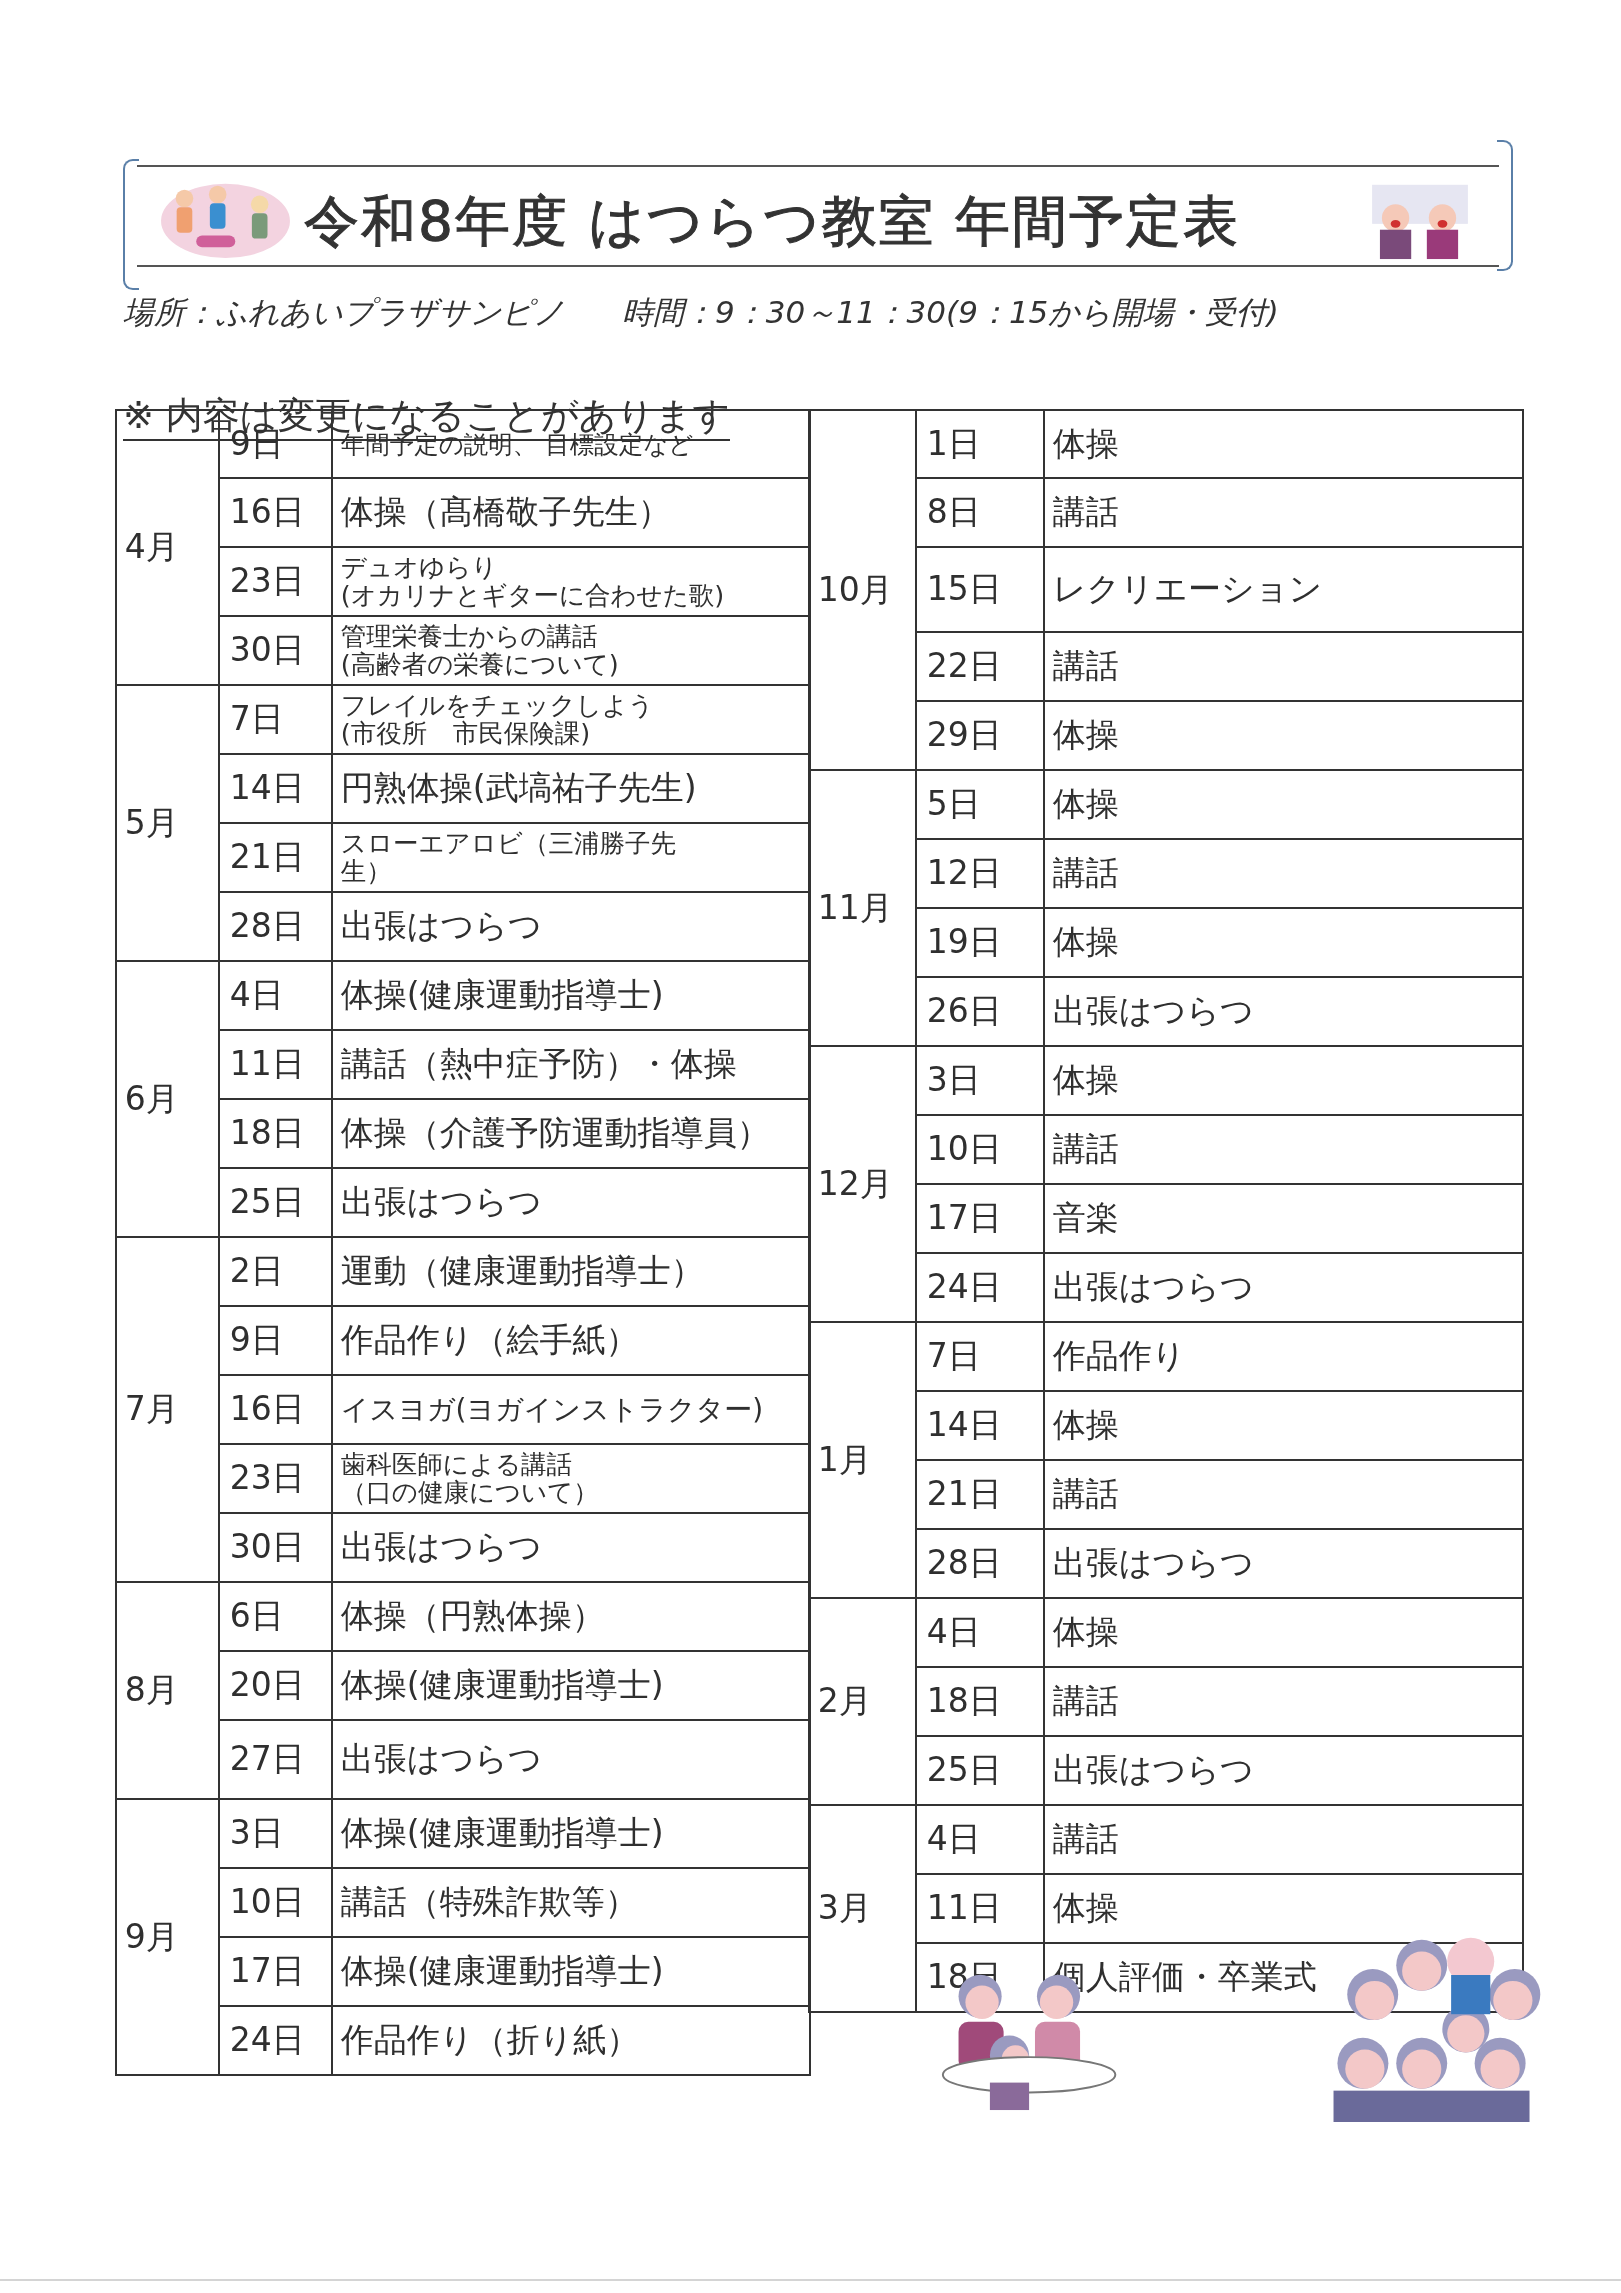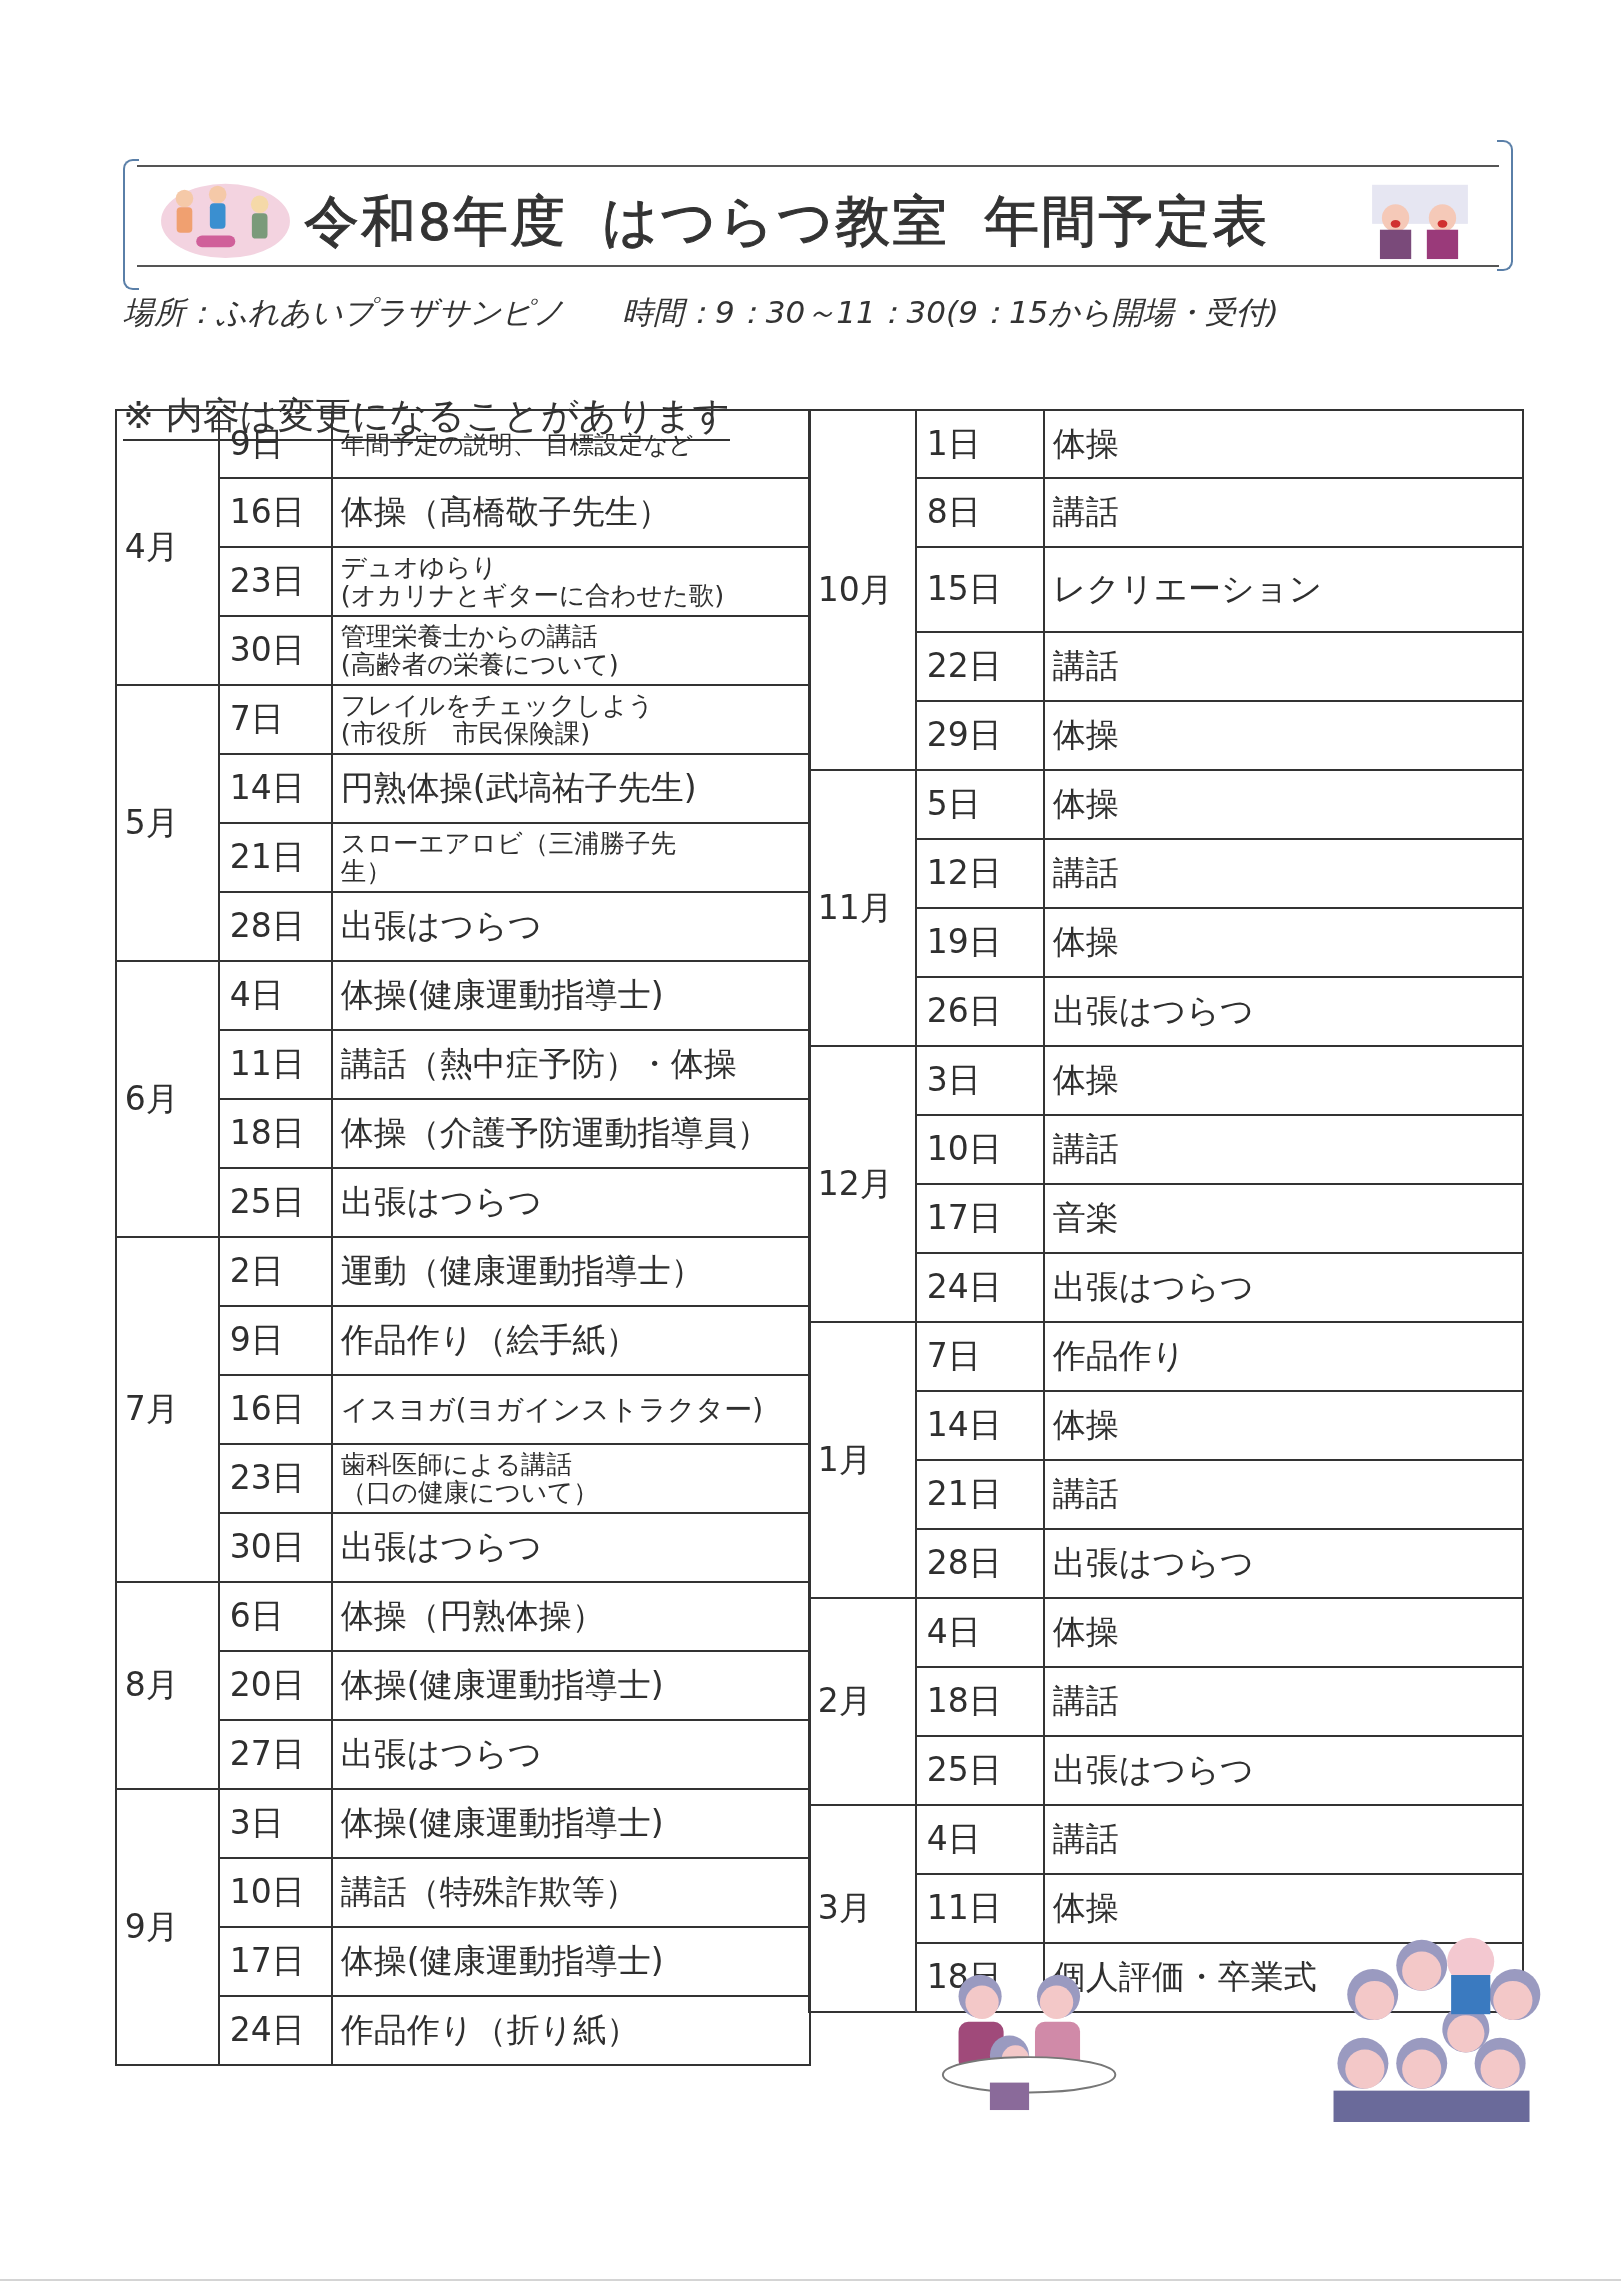--- a/index.html
+++ b/index.html
@@ -14,21 +14,21 @@
     .banner::before {
       content: ""; position: absolute; left: -13.7px; top: -7.8px; width: 13.7px; height: 127px;
       border: 2px solid #5a7fa8; border-right: none; border-radius: 9.8px 0 0 9.8px;
     }
     .banner::after {
       content: ""; position: absolute; right: -13.7px; top: -27.4px; width: 13.7px; height: 127px;
       border: 2px solid #5a7fa8; border-left: none; border-radius: 0 9.8px 9.8px 0;
     }
     .banner-title {
       position: absolute; left: 167px; top: 17.6px; font-size: 55px; font-weight: normal;
-      letter-spacing: 2px; color: #333; white-space: nowrap; font-family: Liberation Mono, monospace;
+      letter-spacing: 2px; color: #333; white-space: nowrap;
       -webkit-text-stroke: 1px #333;
     }
     .illus-exercise { position: absolute; left: 19.6px; top: 9.8px; width: 137px; height: 84px; }
     .illus-cheer { position: absolute; right: 25.5px; top: 7.8px; width: 108px; height: 86px; }
 
     
     .info-line {
       position: absolute; left: 123px; top: 292px; font-size: 31px; white-space: nowrap; color: #333; font-style: italic;
     }
     .info-line .gap { display: inline-block; width: 57px; }
@@ -195,21 +195,21 @@
 
     <tr style="height:69px">
       <td class="month" rowspan="3">8月</td>
       <td class="day">6日</td>
       <td class="content">体操（円熟体操）</td>
     </tr>
     <tr style="height:69px">
       <td class="day">20日</td>
       <td class="content">体操(健康運動指導士)</td>
     </tr>
-    <tr style="height:69px">
+    <tr style="height:79px">
       <td class="day">27日</td>
       <td class="content">出張はつらつ</td>
     </tr>
 
     <tr style="height:69px">
       <td class="month" rowspan="4">9月</td>
       <td class="day">3日</td>
       <td class="content">体操(健康運動指導士)</td>
     </tr>
     <tr style="height:69px">

